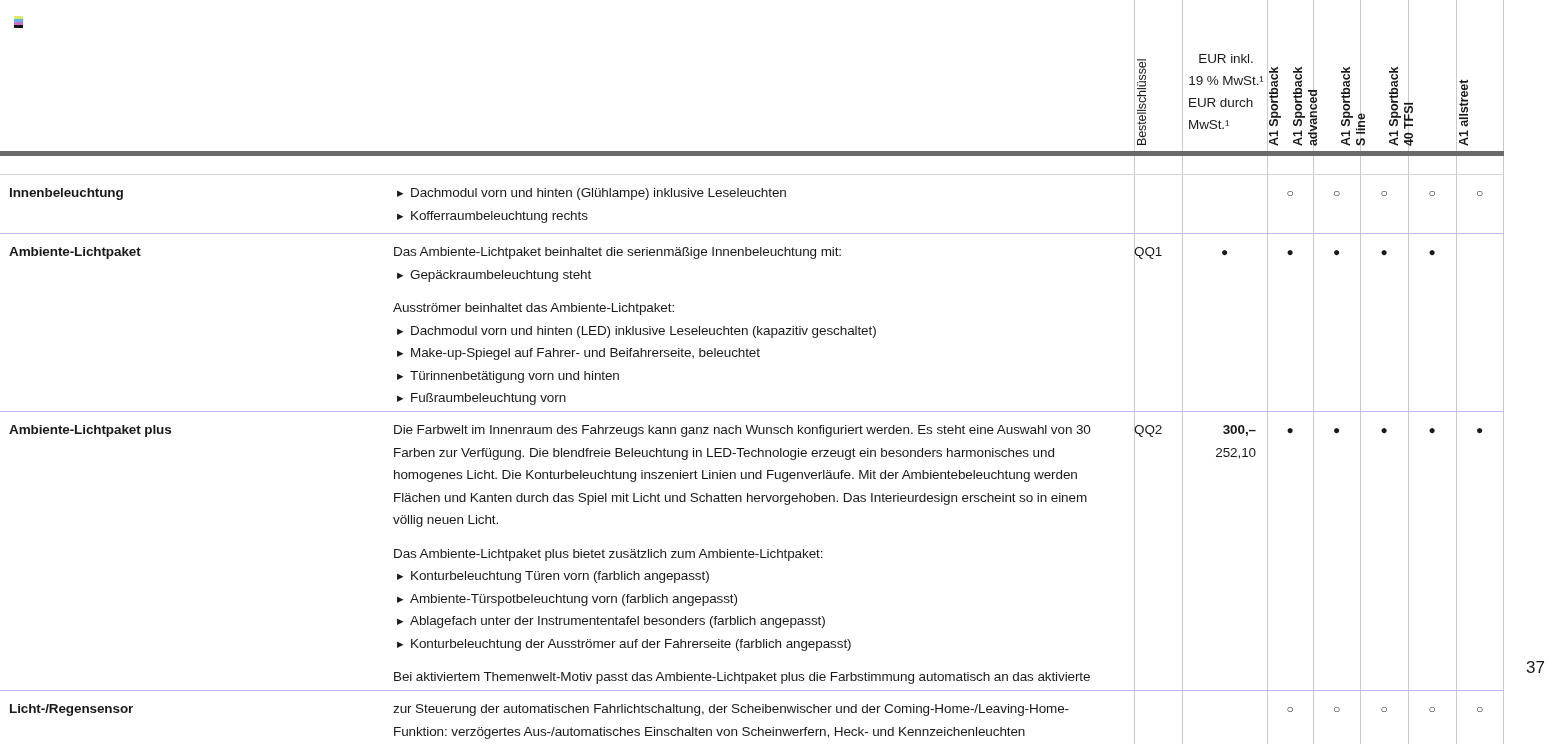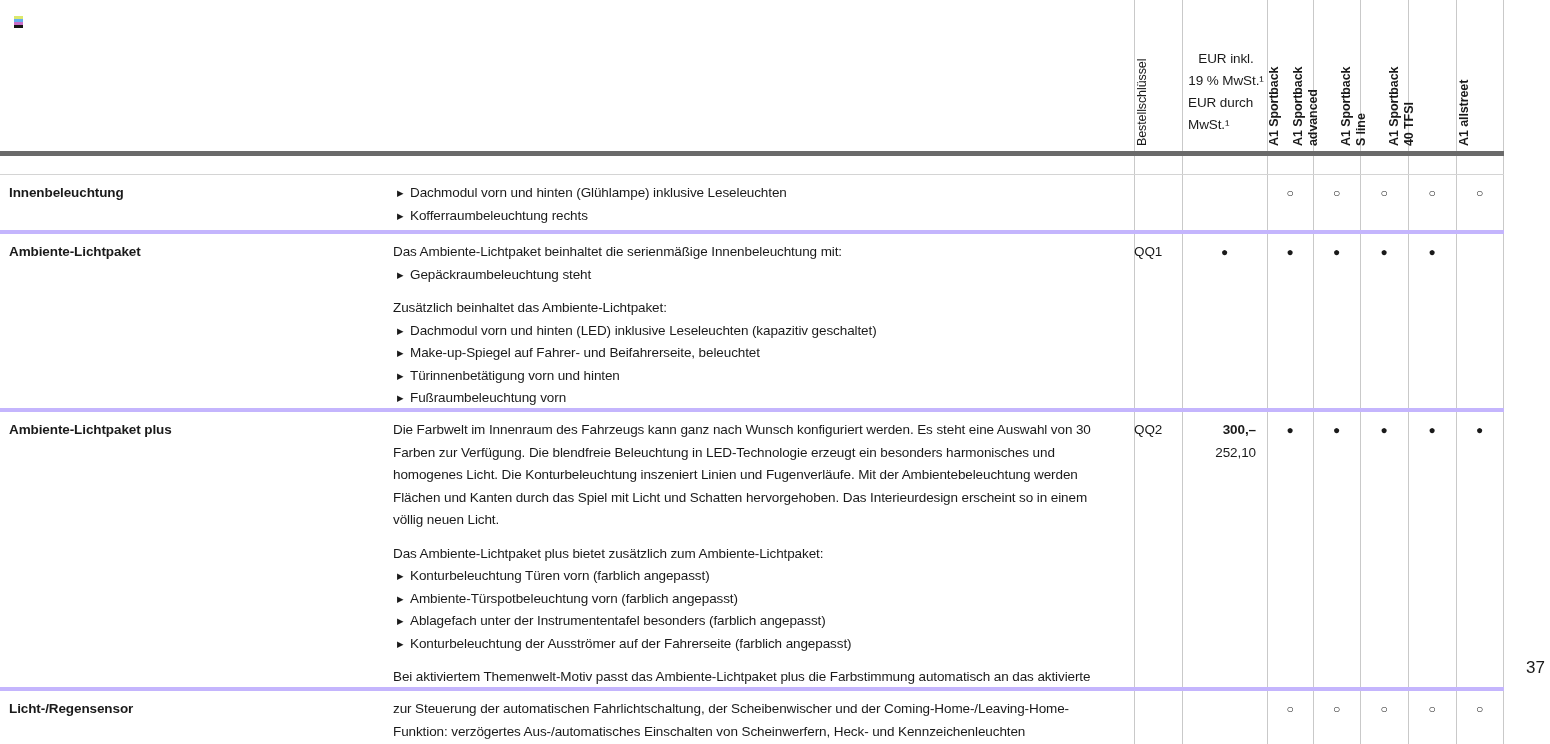--- a/index.html
+++ b/index.html
@@ -30,21 +30,21 @@
   .vl-m4 { left:1417px; top:116px; }
   .vl-m5 { left:1472px; top:131px; }
   
   .price-head { position:absolute; left:1188px; top:48px; width:76px; line-height:22px; font-size:13.5px; }
   .price-head .b { font-weight:400;text-align:center; }
   
   .tbody { position:absolute; left:0; top:174px; width:1504px; border-top:1px solid #d4d4d4; }
   .row {
     display:grid;
     grid-template-columns:385px 749px 48px 85px 46px 47px 48px 48px 47px;
-    border-bottom:4px solid #c4b5fd;
+    border-bottom:1px solid #c4b5fd;
   }
   .row:nth-child(1){ height:59px; }
   .row:nth-child(2){ height:178px; }
   .row:nth-child(3){ height:279px; }
   .row:nth-child(4){ height:96px; border-bottom:none; }
   .cell { padding-top:7px; overflow:hidden; }
   .c-name { padding-left:9px; font-weight:700; line-height:22.5px; }
   .c-desc { padding-left:8px; padding-right:14px; line-height:22.5px; }
   .para { line-height:22.5px; }
   .spacer { height:11px; }
@@ -136,21 +136,21 @@
       </div>
       <div class="row">
         <div class="cell c-name">Ambiente-Lichtpaket</div>
         <div class="cell c-desc">
           <div class="para">Das Ambiente-Lichtpaket beinhaltet die serienmäßige Innenbeleuchtung mit:</div>
           <div class="bullet">
             <span class="tri">▶</span>
             <span>Gepäckraumbeleuchtung steht</span>
           </div>
           <div class="spacer"></div>
-          <div class="para">Zusätzlich beinhaltet das Ambiente-Lichtpaket:</div>
+          <div class="para">Ausströmer beinhaltet das Ambiente-Lichtpaket:</div>
           <div class="bullet">
             <span class="tri">▶</span>
             <span>Dachmodul vorn und hinten (LED) inklusive Leseleuchten (kapazitiv geschaltet)</span>
           </div>
           <div class="bullet">
             <span class="tri">▶</span>
             <span>Make-up-Spiegel auf Fahrer- und Beifahrerseite, beleuchtet</span>
           </div>
           <div class="bullet">
             <span class="tri">▶</span>

